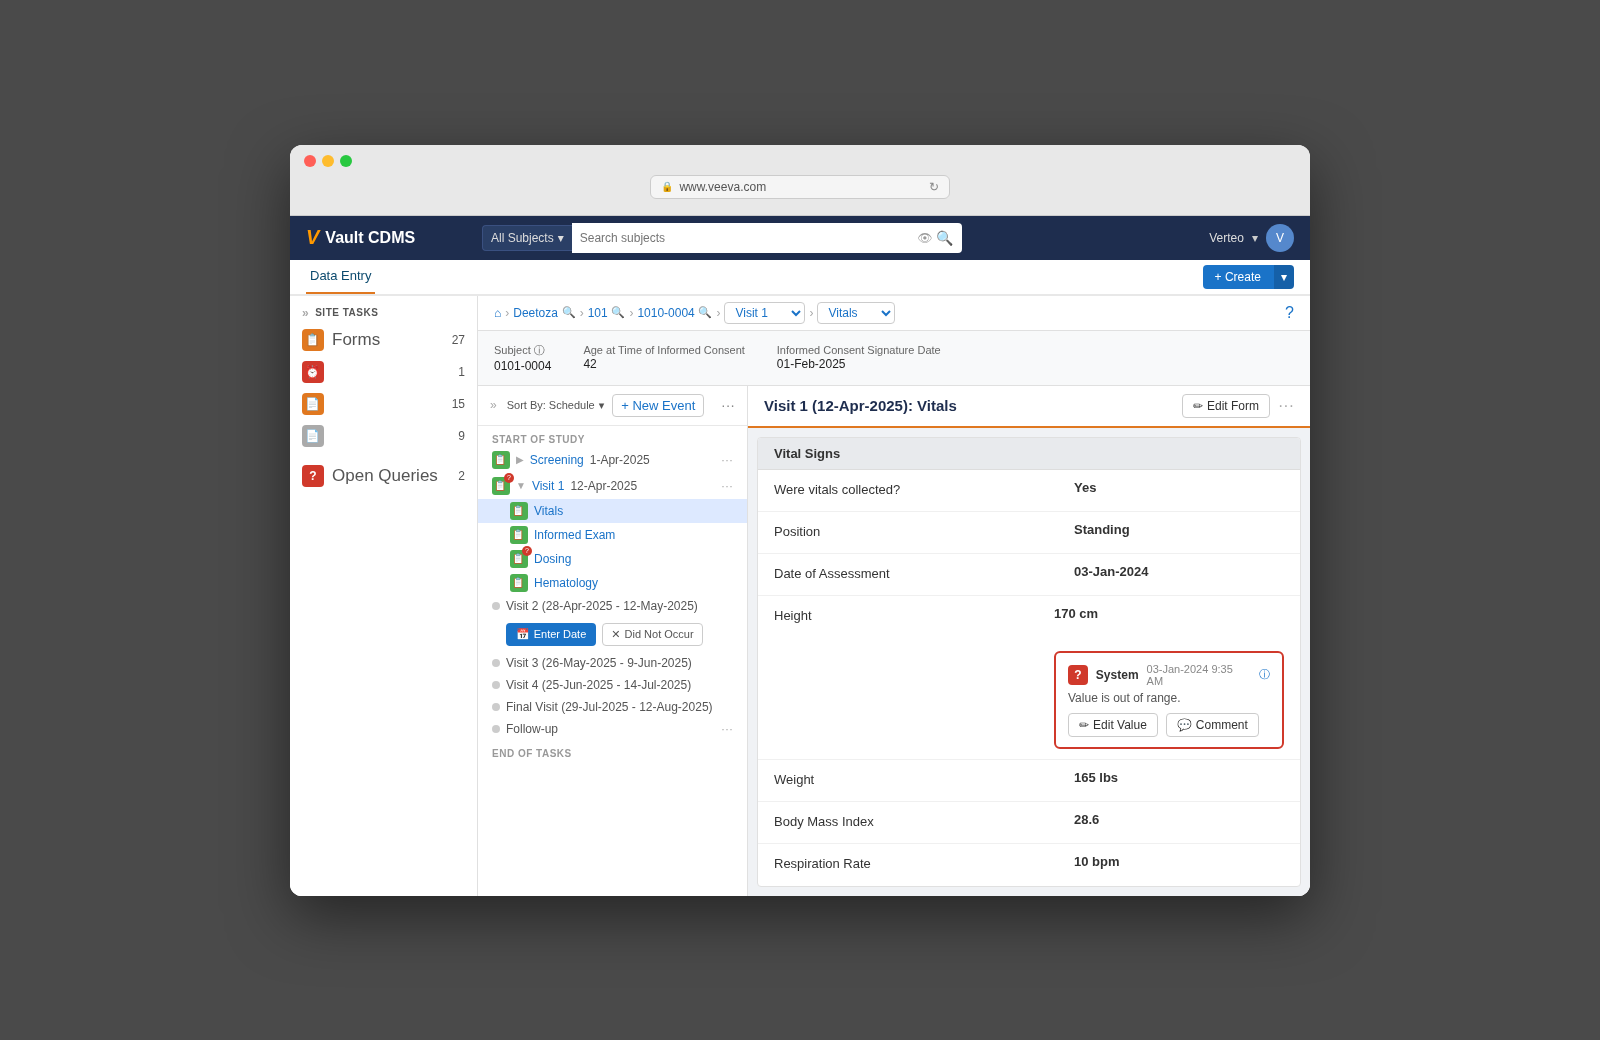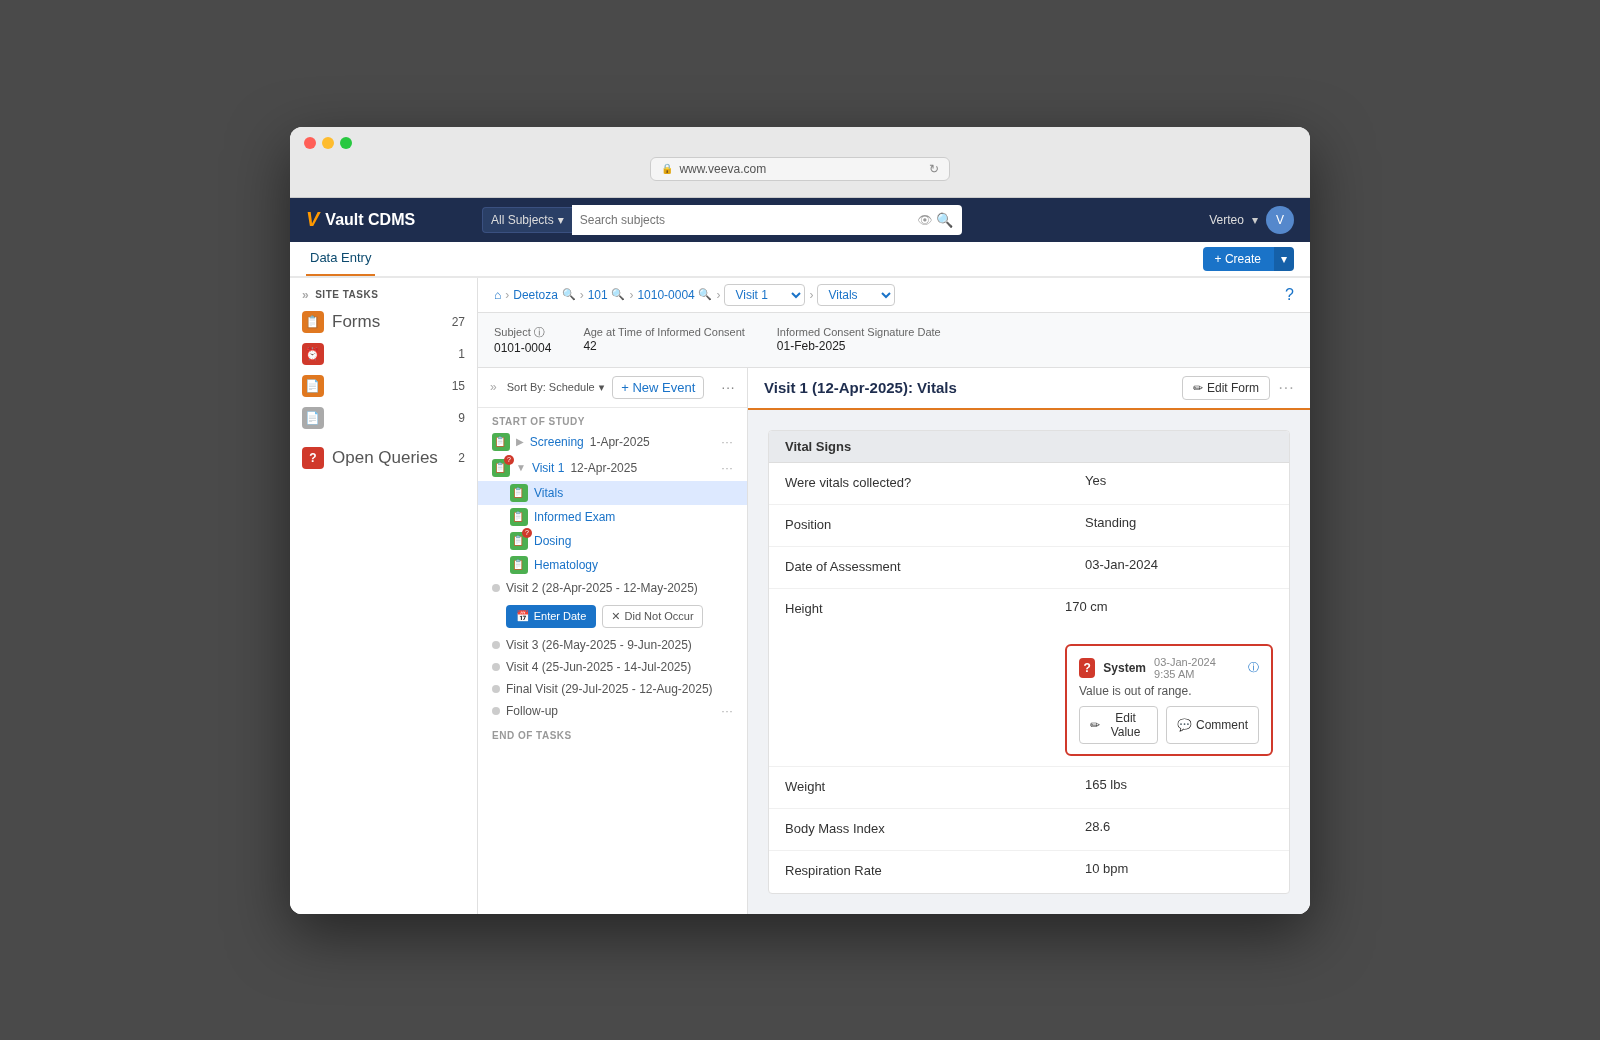--- a/index.html
+++ b/index.html
@@ -403,21 +403,21 @@
       padding: 4px 10px;
       font-size: 12px;
       color: #333;
       cursor: pointer;
     }
     .form-more { color: #aaa; font-size: 16px; cursor: pointer; margin-left: 8px; }
 
     
     .form-table {
       background: #fff;
-      margin: 20px;
+      margin: 9px;
       border-radius: 4px;
       overflow: hidden;
       border: 1px solid #e0e0e0;
     }
     .form-section-header {
       background: #e8eaed;
       padding: 8px 16px;
       font-size: 13px;
       font-weight: 600;
       color: #333;
@@ -437,20 +437,21 @@
       font-size: 13px;
       font-weight: 500;
       color: #333;
       flex-shrink: 0;
       padding-top: 2px;
     }
     .form-field-value {
       flex: 1;
       font-size: 13px;
       color: #333;
+      font-weight: bold;
     }
 
     
     .query-box {
       margin-top: 8px;
       border: 2px solid #d0392b;
       border-radius: 6px;
       padding: 10px 12px;
       background: #fff;
     }

